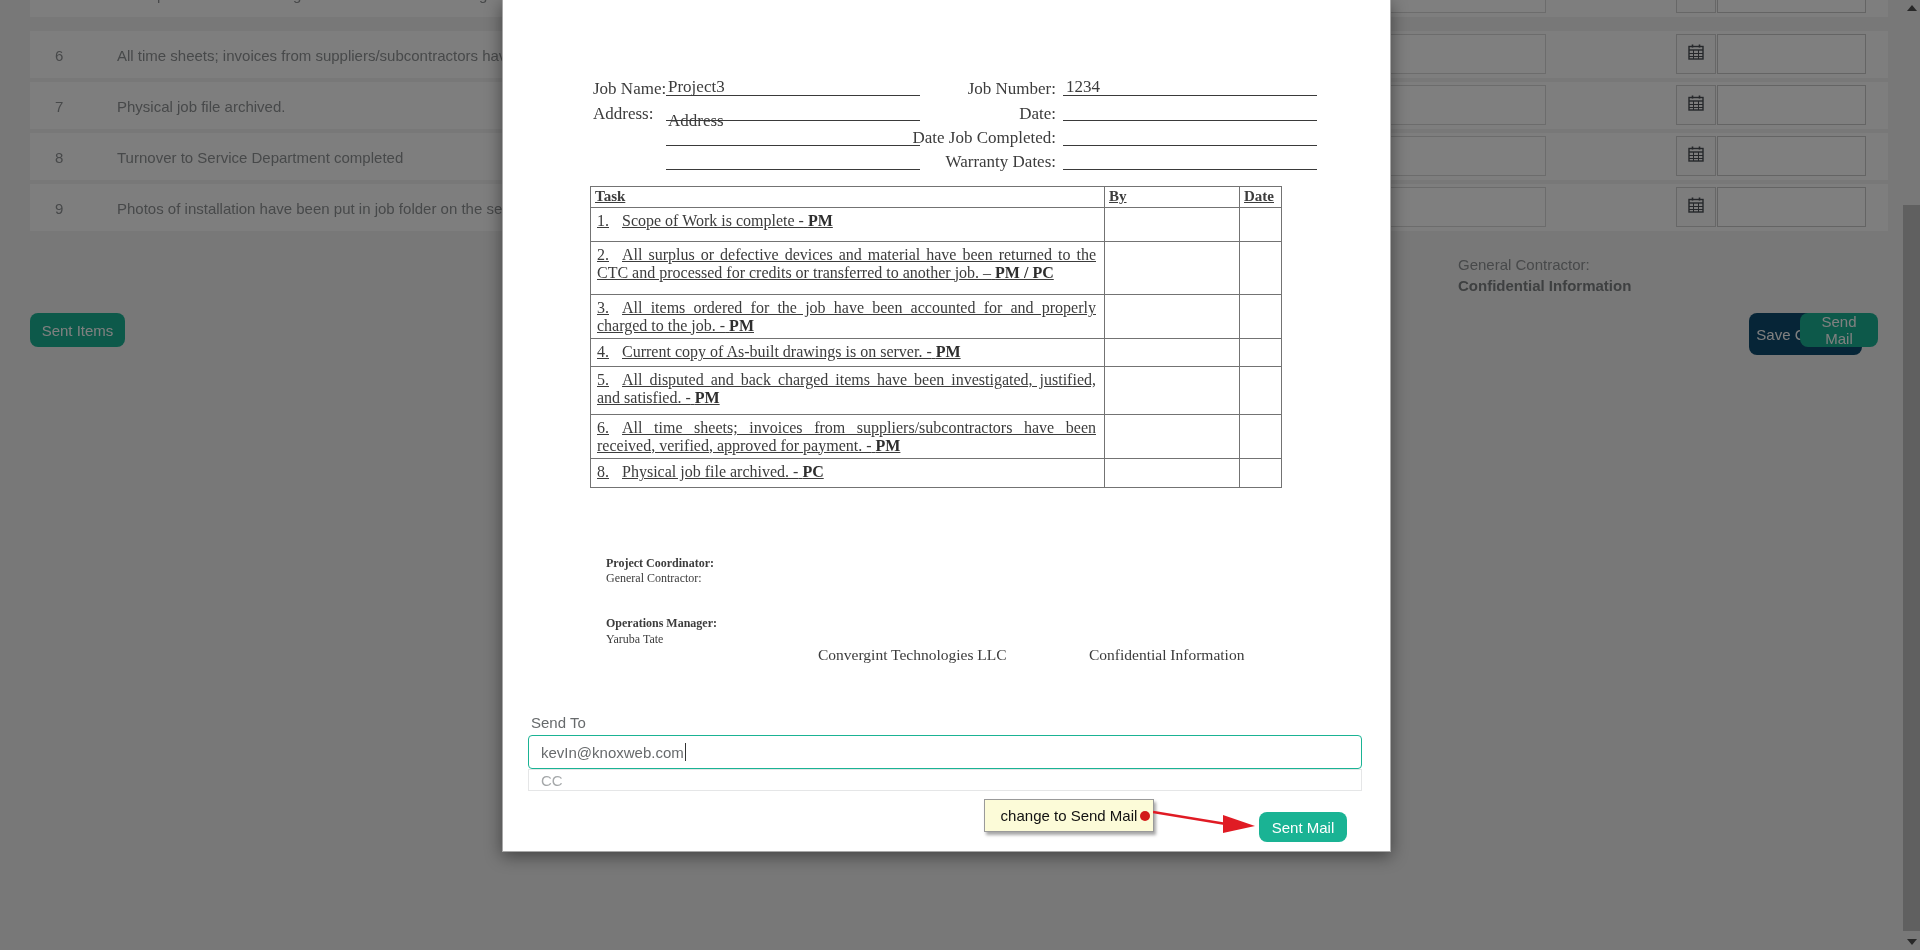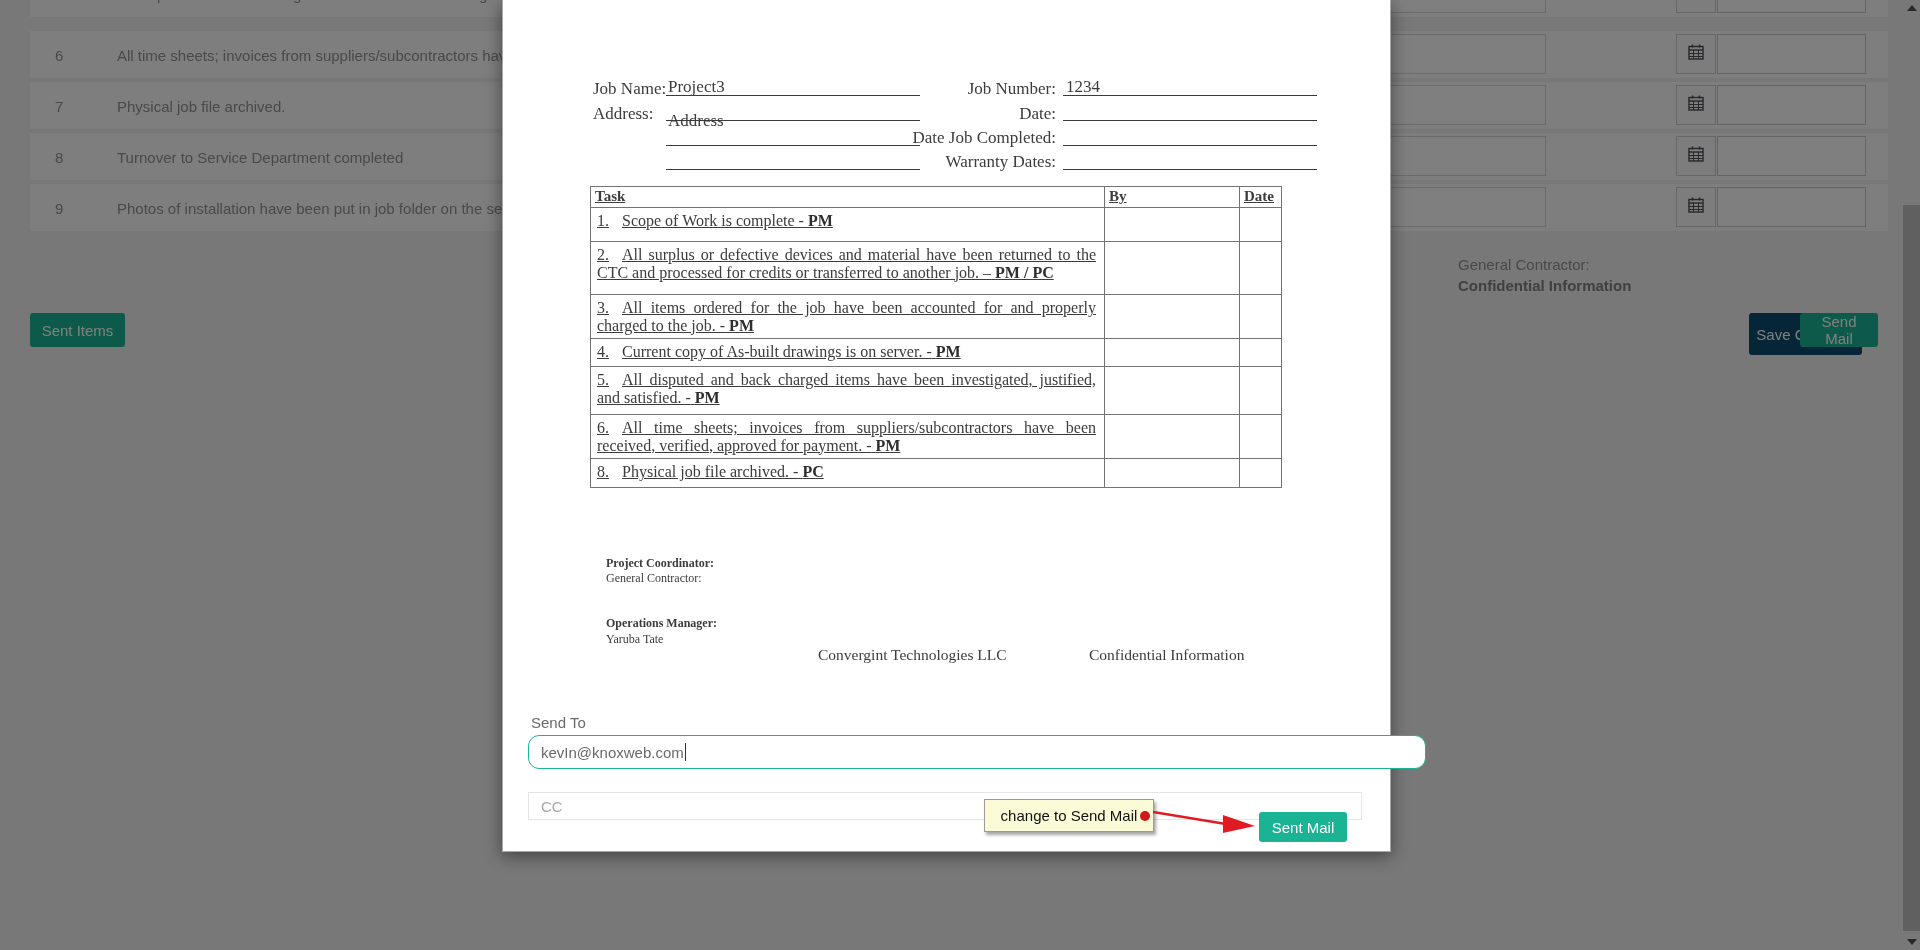--- a/index.html
+++ b/index.html
@@ -13,21 +13,21 @@
   .bg-rowtext{position:absolute;left:87px;top:50%;transform:translateY(-50%);
           font-size:15px;color:#8f9294;white-space:nowrap;}
   .bg-wideinput{position:absolute;left:1140px;top:3px;width:376px;height:40px;
           background:#fff;border:1px solid #d9d9d9;box-sizing:border-box;}
   .bg-addon{position:absolute;left:1646px;top:3px;width:40px;height:40px;
           background:#fafafa;border:1px solid #cfcfcf;box-sizing:border-box;
           display:flex;align-items:center;justify-content:center;}
   .bg-dateinput{position:absolute;left:1687px;top:3px;width:149px;height:40px;
           background:#fff;border:1px solid #c8c8c8;box-sizing:border-box;}
   .btn{display:flex;align-items:center;justify-content:center;border:none;
-          border-radius:3px;color:#ffffff;font-size:15px;cursor:pointer;
+          border-radius:8px;color:#ffffff;font-size:15px;cursor:pointer;
           font-family:"Liberation Sans",sans-serif;}
   .gc-block{position:absolute;left:1458px;top:254px;font-size:15px;
           color:#8f9294;line-height:21px;}
   .gc-bold{font-weight:bold;color:#7d8082;}
 
   
   .sb-track{position:absolute;right:0;top:0;width:17px;height:950px;background:#f1f1f1;}
   .sb-thumb{position:absolute;right:0;top:205px;width:17px;height:726px;background:#c1c1c1;}
   .sb-btn{position:absolute;right:0;width:17px;height:16px;display:flex;
           align-items:center;justify-content:center;}
@@ -55,30 +55,30 @@
   .doc-table th{text-align:left;font-size:15px;padding:1px 4px;height:18px;}
   .task-cell{text-align:justify;padding:4px 8px 4px 6px;}
   .task-num{margin-right:13px;}
   .task-bold{font-weight:bold;color:#2e2e2e;}
   .sig{position:absolute;left:103px;font-size:12px;white-space:nowrap;}
   .sig-b{font-weight:bold;}
   .doc-footer{position:absolute;font-size:15.5px;white-space:nowrap;}
 
   .sendto-label{position:absolute;left:28px;top:714px;font-size:15px;color:#676a6c;
           font-family:"Liberation Sans",sans-serif;}
-  .email-box{position:absolute;left:25px;top:735px;width:898px;height:34px;
-          border:1px solid #1ab394;border-radius:11px;background:#fff;box-sizing:border-box;
+  .email-box{position:absolute;left:25px;top:735px;width:834px;height:34px;
+          border:1px solid #1ab394;border-radius:4px;background:#fff;box-sizing:border-box;
           display:flex;align-items:center;font-family:"Liberation Sans",sans-serif;}
   .email-text{margin-left:12px;font-size:15px;color:#676a6c;}
   .caret{display:inline-block;width:1px;height:18px;background:#333;margin-left:1px;
           vertical-align:middle;}
-  .cc-input{position:absolute;left:25px;top:769px;width:834px;height:28px;
+  .cc-input{position:absolute;left:25px;top:769px;width:834px;height:22px;
           border:1px solid #e5e6e7;background:#fff;box-sizing:border-box;
           font-family:"Liberation Sans",sans-serif;font-size:15px;color:#676a6c;
-          padding-left:12px;outline:none;margin-top:23px;}
+          padding-left:12px;outline:none;}
   .cc-input::placeholder{color:#a5a8aa;}
 
   .tooltip{position:absolute;left:481px;top:799px;width:170px;height:33px;
           background:#fcfbd8;border:1px solid #9a9a9a;box-sizing:border-box;
           box-shadow:2px 3px 3px rgba(0,0,0,0.35);display:flex;align-items:center;
           justify-content:center;font-family:"Liberation Sans",sans-serif;
           font-size:15px;color:#111;}
   .red-dot{position:absolute;left:637px;top:811px;width:10px;height:10px;
           border-radius:50%;background:#d21a1a;}
   .arrow-svg{position:absolute;left:650px;top:800px;}

